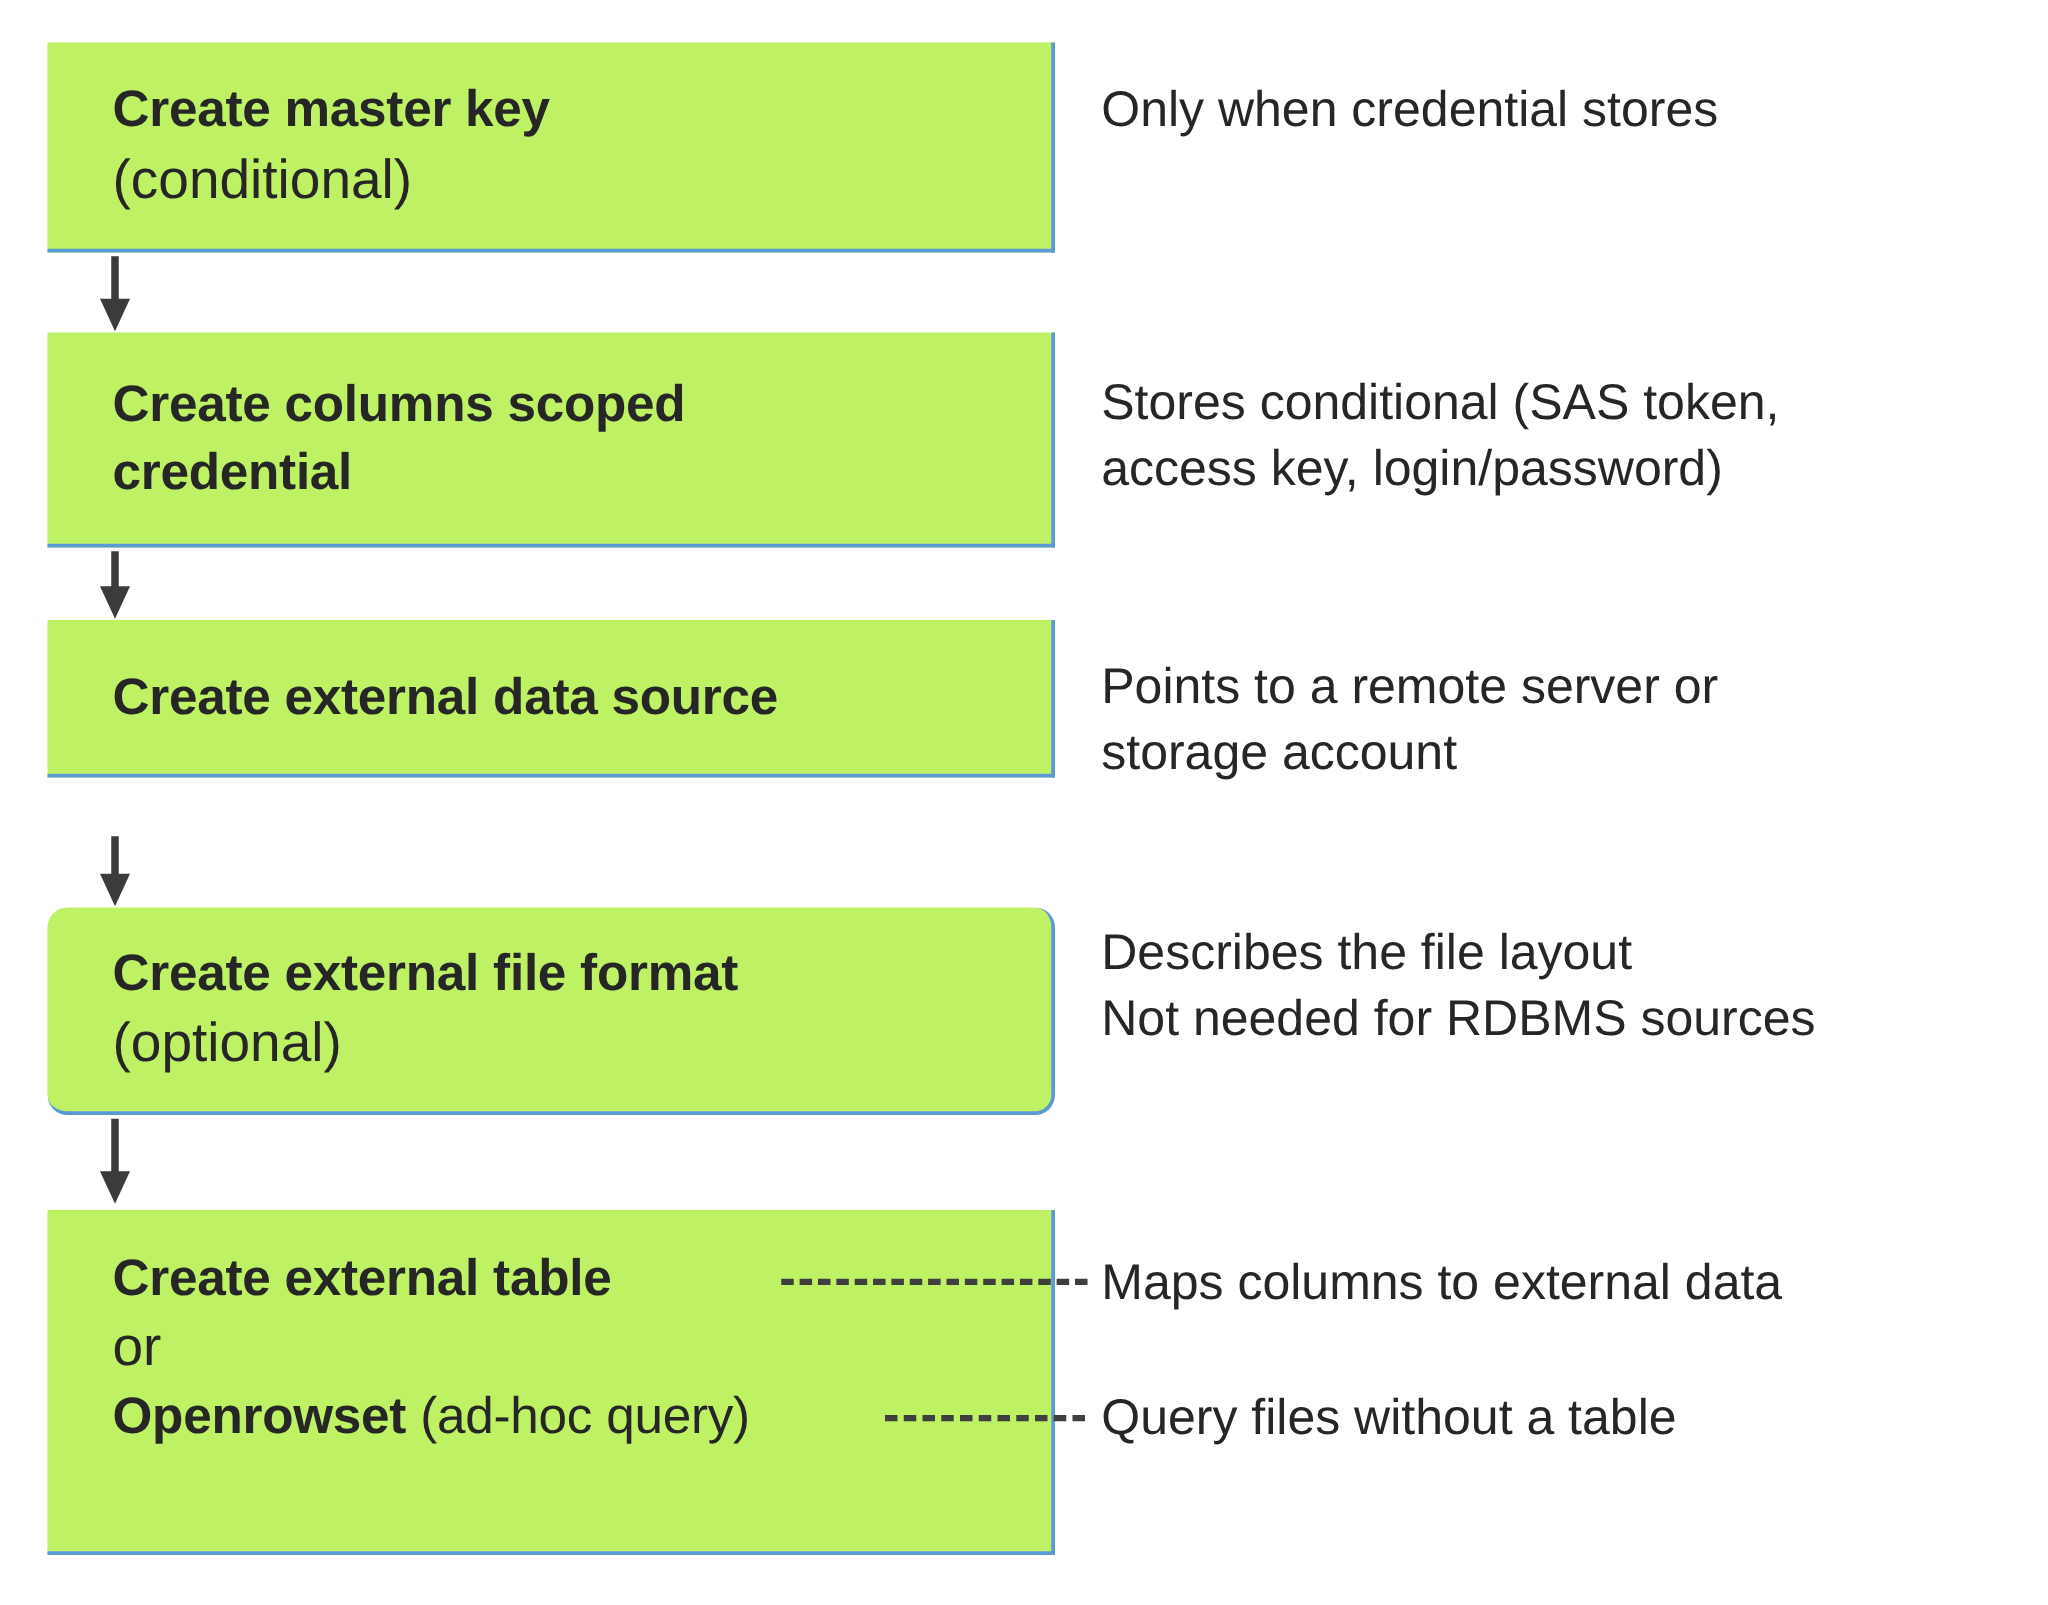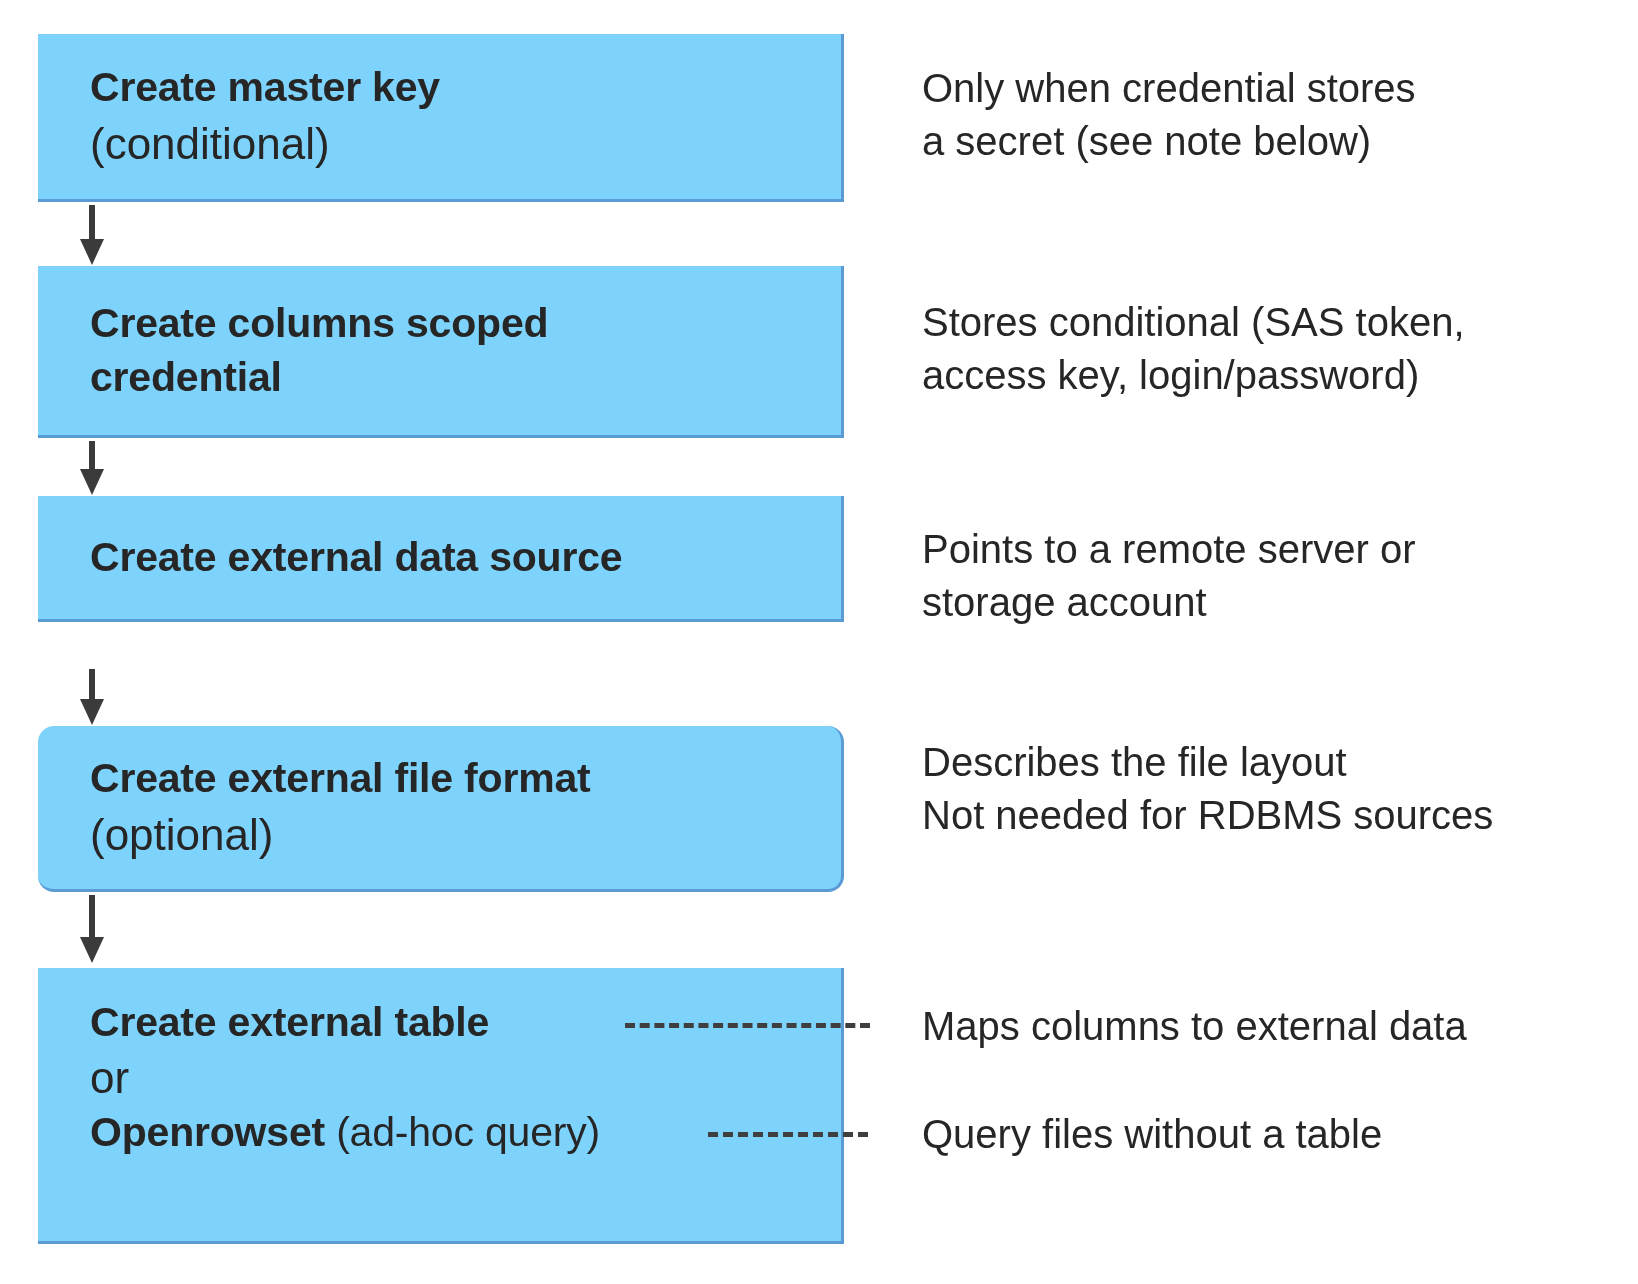--- a/index.html
+++ b/index.html
@@ -20,21 +20,21 @@
     width: 1638px;
     height: 1284px;
   }
 
   
   .flow-box {
     position: absolute;
     left: 38px;
     width: 806px;
     box-sizing: border-box;
-    background: #7dd3fc;
+    background: #bef264;
     border-right: 3px solid #5b9bd5;
     border-bottom: 3px solid #5b9bd5;
     display: flex;
     flex-direction: column;
     justify-content: center;
     padding: 0 0 0 52px;
   }
   .flow-box .line {
     line-height: 1.30;
     white-space: nowrap;
@@ -94,21 +94,21 @@
   #arrow-3 .shaft { height: 34px; }
   #arrow-3 .head  { top: 30px; }
 
   #arrow-4 { top: 895px; height: 74px; }
   #arrow-4 .shaft { height: 46px; }
   #arrow-4 .head  { top: 42px; }
 
   
   .annotation {
     position: absolute;
-    left: 922px;
+    left: 881px;
     font-size: 40px;
     font-weight: normal;
     line-height: 1.33;
     color: #262626;
     white-space: nowrap;
   }
   #ann-1 { top: 62px; }
   #ann-2 { top: 296px; }
   #ann-3 { top: 523px; }
   #ann-4 { top: 736px; }
@@ -134,21 +134,20 @@
     <div class="line box-sub">(conditional)</div>
   </div>
 
   <div class="arrow" id="arrow-1">
     <div class="shaft"></div>
     <div class="head"></div>
   </div>
 
   <div class="annotation" id="ann-1">
     <div>Only when credential stores</div>
-    <div>a secret (see note below)</div>
   </div>
 
   <div class="flow-box" id="box-2">
     <div class="line box-title">Create columns scoped</div>
     <div class="line box-title">credential</div>
   </div>
 
   <div class="arrow" id="arrow-2">
     <div class="shaft"></div>
     <div class="head"></div>

